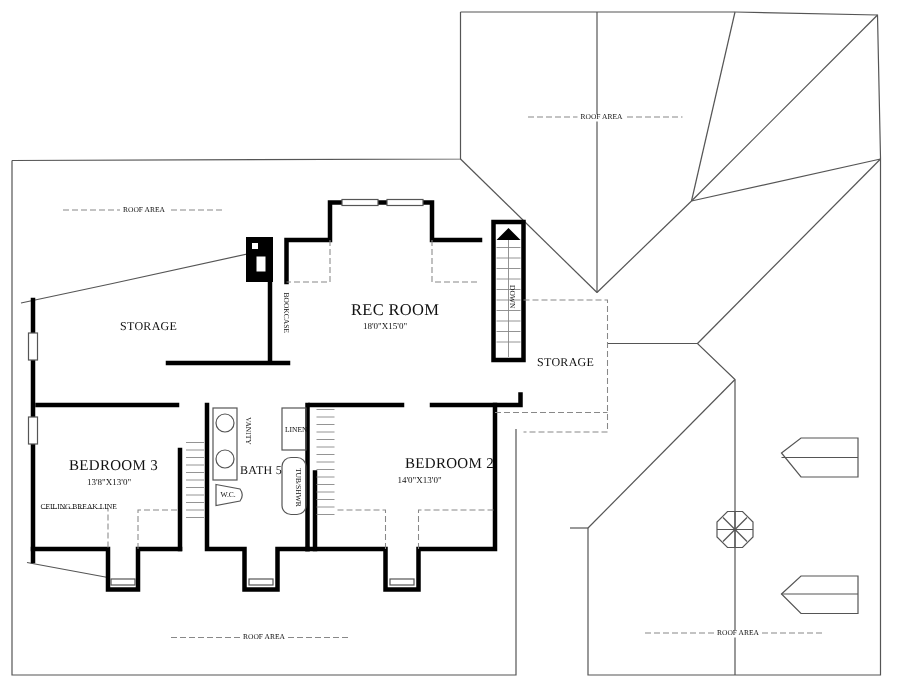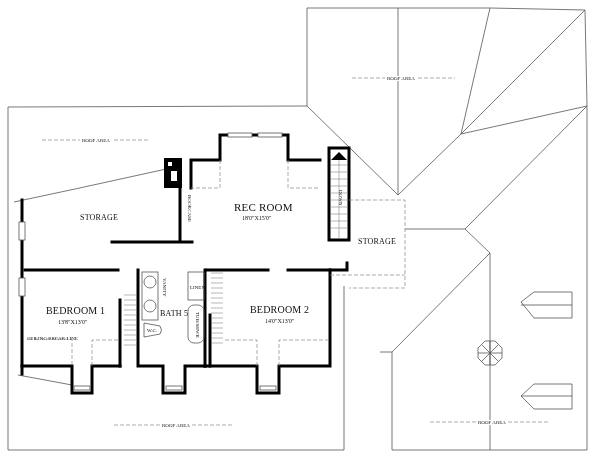--- a/index.html
+++ b/index.html
@@ -147,24 +147,24 @@
     <rect x="74" y="386" width="16" height="4" fill="#fff" stroke="#555" stroke-width="0.8"></rect>
     <rect x="166" y="386" width="16" height="4" fill="#fff" stroke="#555" stroke-width="0.8"></rect>
     <rect x="260" y="386" width="16" height="4" fill="#fff" stroke="#555" stroke-width="0.8"></rect>
   </svg>
 
   
   <div class="lbl room" style="left:80px;top:214px;font-size:8px;">STORAGE</div>
   <div class="lbl room" style="left:234px;top:202px;font-size:11px;text-align:right;">REC ROOM</div>
   <div class="lbl dim" style="left:242px;top:215px;">18'0"X15'0"</div>
   <div class="lbl room" style="left:358px;top:238px;font-size:8px;">STORAGE</div>
-  <div class="lbl room" style="left:46px;top:306px;">BEDROOM 1</div>
+  <div class="lbl room" style="left:46px;top:306px;">BEDROOM 3</div>
   <div class="lbl dim" style="left:58px;top:319px;">13'8"X13'0"</div>
   <div class="lbl room" style="left:160px;top:310px;font-size:8px;">BATH 5</div>
-  <div class="lbl room" style="left:250px;top:305px;text-align:right;">BEDROOM 2</div>
+  <div class="lbl room" style="left:270px;top:305px;text-align:right;">BEDROOM 2</div>
   <div class="lbl dim" style="left:265px;top:318px;">14'0"X13'0"</div>
 
   
   <div class="lbl small vert" style="left:167px;top:278px;">VANITY</div>
   <div class="lbl small" style="left:147px;top:328px;">W.C.</div>
   <div class="lbl small vert" style="left:200px;top:312px;">TUB/SHWR</div>
   <div class="lbl small" style="left:190px;top:285px;">LINEN</div>
   <div class="lbl small vert" style="left:192px;top:195px;">BOOKCASE</div>
   <div class="lbl small vert" style="left:343px;top:190px;">DOWN</div>
 

